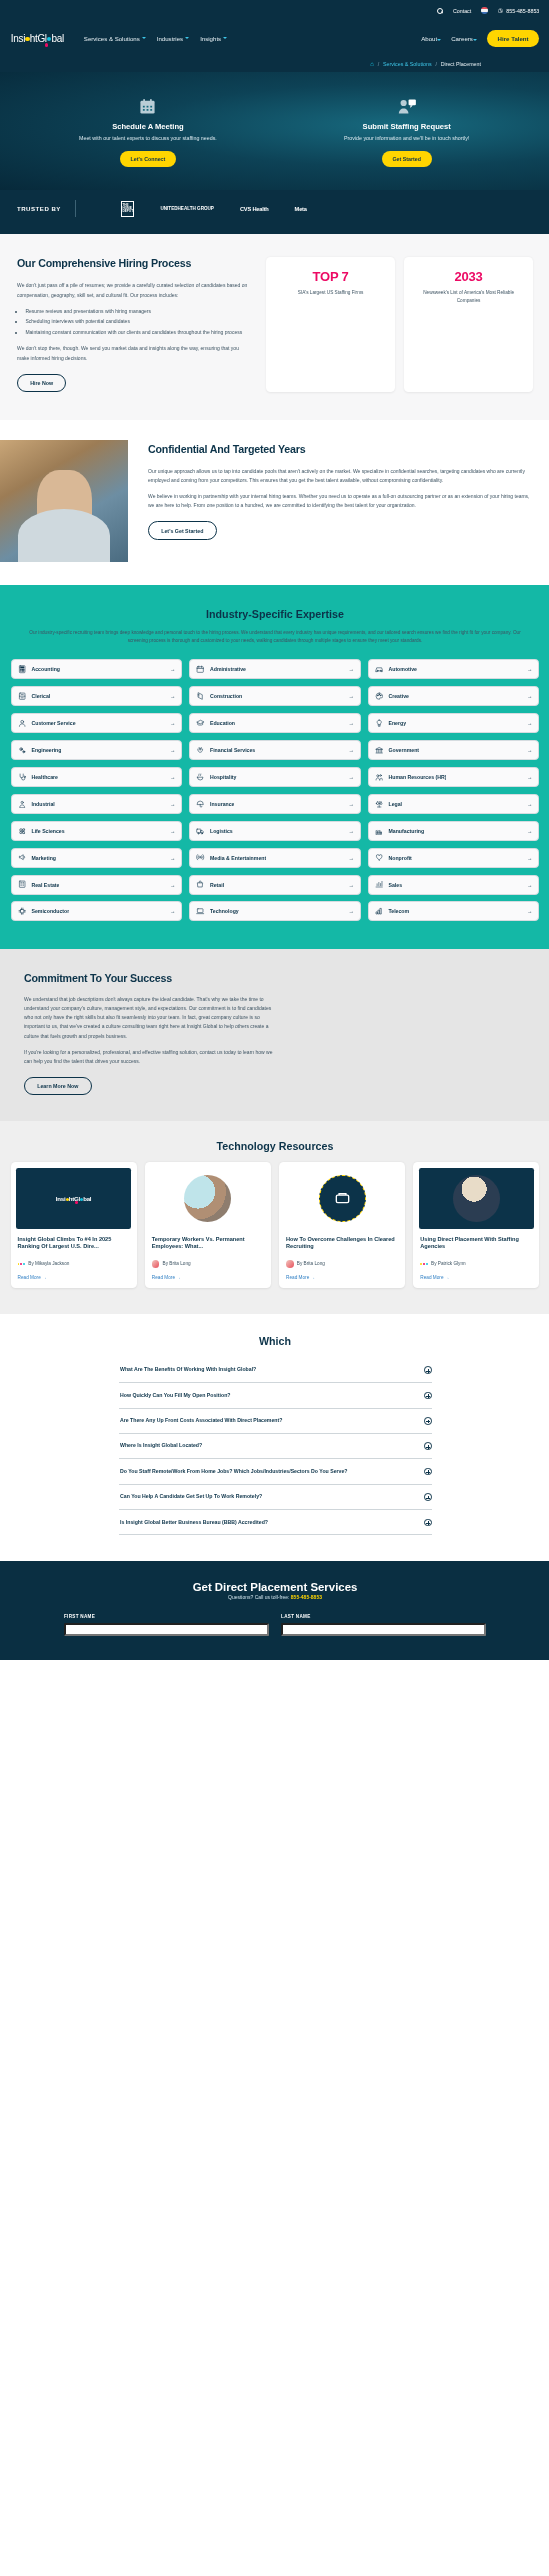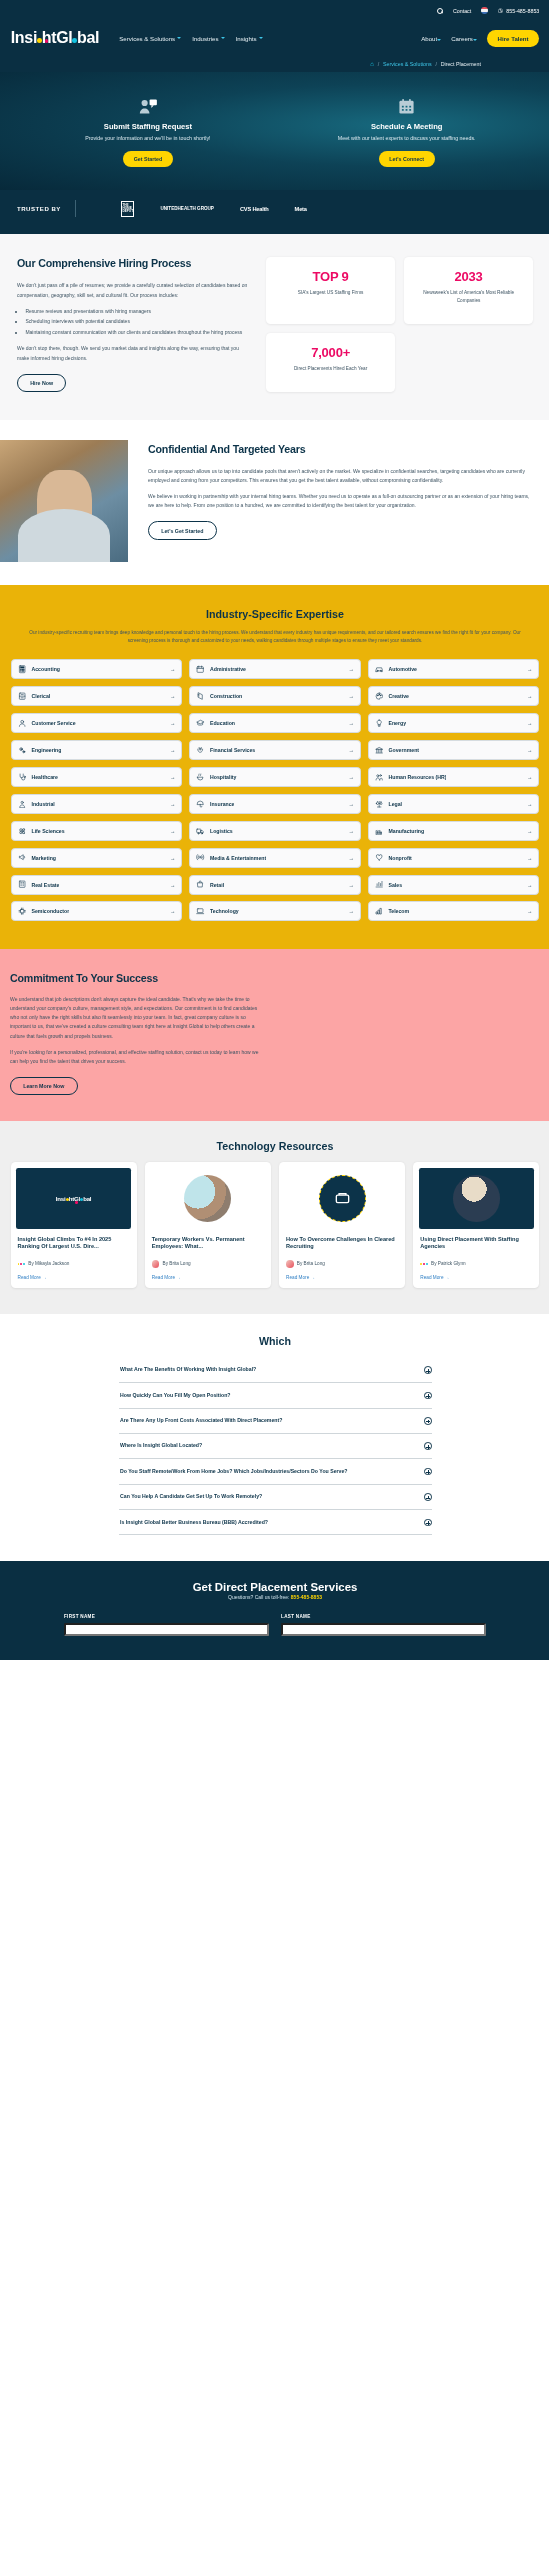--- a/index.html
+++ b/index.html
@@ -32,21 +32,21 @@
 
   
   .nav {
     background: #0a2f42;
     height: 34px;
     display: flex;
     align-items: center;
     padding: 0 10.7px;
     position: relative;
   }
-  .logo { font-size: 16px; font-weight: 700; letter-spacing: -0.3px; color:#fff; position: relative; white-space: nowrap;}
+  .logo { font-size: 10px; font-weight: 400; letter-spacing: -0.3px; color:#fff; position: relative; white-space: nowrap;}
   .logo .dot-y { display:inline-block; width:4.6px; height:4.6px; border-radius:50%; background:#ffd500; vertical-align:0.8px;}
   .logo .dot-c { display:inline-block; width:4.6px; height:4.6px; border-radius:50%; background:#13c2e0; vertical-align:0.8px;}
   .logo .dot-p { position:absolute; width:3.8px; height:3.8px; border-radius:50%; background:#ec0a64; left:34px; top:10px;}
   .nav-links { display:flex; gap: 10.7px; margin-left: 20px; font-size: 6.1px; color:#e8f1f5; }
   .nav-links .itm { display:flex; align-items:center; gap:2.3px; }
   .caret { width:0;height:0;border-left:2.3px solid transparent;border-right:2.3px solid transparent;border-top:2.3px solid #3ec6e8; display:inline-block;}
   .nav-right { margin-left:auto; display:flex; align-items:center; gap:10px; font-size:6.1px; color:#e8f1f5;}
   .hire-btn {
     background:#ffd500; color:#0c3349; font-weight:700; font-size:6.1px;
     padding: 5.3px 10.7px; border-radius: 15.3px; white-space: nowrap;
@@ -103,31 +103,31 @@
   
   .confid { background:#fff; padding: 20px 0 23px 0; display:flex; align-items:flex-start;}
   .confid-img { width: 128px; height: 122px; flex:none;
     background: linear-gradient(150deg,#c9a678 0%,#9c7c55 30%,#6d8ea3 62%,#4a6b80 100%);
     position: relative; overflow:hidden;}
   .confid-img::before { content:""; position:absolute; width:55px;height:73px; background:#d9b896; border-radius:40% 40% 30% 30%; left:37px; top:30.5px;}
   .confid-img::after { content:""; position:absolute; width:92px;height:53px; background:#cfd9de; border-radius:50% 50% 0 0; left:18.3px; bottom:0;}
   .confid-txt { flex:1; padding: 3.1px 17px 0 20px;}
 
   
-  .industry { background:#eab308; padding: 23px 10.7px 27.5px 10.7px;}
+  .industry { background:#14b8a6; padding: 23px 10.7px 27.5px 10.7px;}
   .center-h2 { text-align:center; font-size:10.7px; font-weight:700; margin-bottom:9.2px;}
   .intro { text-align:center; font-size:4.7px; line-height:1.8; color:#3d5362; max-width: 504px; margin: 0 auto 13.7px auto;}
   .grid { display:grid; grid-template-columns: repeat(3, 1fr); gap: 6.9px;}
   .icard { background:#fafafb; border:0.8px solid #d6dce0; border-radius:3.8px; height:20px; display:flex; align-items:center; padding: 0 6.1px; gap:5.3px;}
   .icard .gic { width:8.4px; height:8.4px; flex:none; color:#0c3349; display:flex;align-items:center;justify-content:center;}
   .icard .lab { font-size:5.2px; font-weight:700; color:#0c3349; white-space:nowrap; overflow:hidden;}
   .icard .arr { margin-left:auto; font-size:5.3px; color:#0c3349;}
 
   
-  .commit { background:#fca5a5; padding: 23px 17px 26px 10px;}
+  .commit { background:#e5e5e5; padding: 23px 17px 26px 24px;}
   .commit .h2 { margin-bottom: 9.2px;}
   .commit .body-sm { max-width: 252px;}
 
   
   .resources { background:#efefef; padding: 18.3px 10.7px 26px 10.7px;}
   .rgrid { display:grid; grid-template-columns: repeat(4,1fr); gap: 8.4px; margin-top: 10.7px;}
   .rcard { background:#fff; border-radius:4.6px; overflow:hidden; box-shadow:0 0.8px 2.3px rgba(0,0,0,.08); padding-bottom: 7.6px;}
   .rthumb { height: 61px; margin: 5.3px 5.3px 0 5.3px; border-radius:2.3px; display:flex; align-items:center; justify-content:center; overflow:hidden; position:relative;}
   .rthumb.navybg { background:#0c3349;}
   .rthumb.photo1 { background:#ffffff;}
@@ -206,51 +206,51 @@
   <span class="sep">/</span>
   <a href="#">Services &amp; Solutions</a>
   <span class="sep">/</span>
   <span class="cur">Direct Placement</span>
 </div>
 
 <div class="hero">
   <div class="hero-right">
     <div class="hcard">
       <div class="ic">
-        <svg width="18.3" height="17" viewBox="0 0 26 22" fill="#b9cdd6">
-            <circle cx="8" cy="6" r="4.4"></circle>
-            <path d="M1.2 21c0-4.3 3-7.2 6.8-7.2s6.8 2.9 6.8 7.2z"></path>
-            <rect x="15" y="1" width="10.4" height="8.2" rx="1.5" fill="#ffffff"></rect>
-            <path d="M17.6 9.2 l0 4 3.4-4z" fill="#ffffff"></path>
-          </svg>
-      </div>
-      <h3>Submit Staffing Request</h3>
-      <p>Provide your information and we'll be in touch shortly!</p>
-      <span class="ybtn">Get Started</span>
-    </div>
-    <div class="hcard">
-      <div class="ic">
         <svg width="17" height="17" viewBox="0 0 24 24" fill="#b9cdd6">
             <rect x="2" y="4" width="20" height="18" rx="2"></rect>
             <rect x="6" y="1.5" width="2.4" height="5" rx="1" fill="#b9cdd6"></rect>
             <rect x="15.6" y="1.5" width="2.4" height="5" rx="1" fill="#b9cdd6"></rect>
             <g fill="#17697e">
               <rect x="5.5" y="11" width="2.6" height="2.4"></rect>
               <rect x="10.7" y="11" width="2.6" height="2.4"></rect>
               <rect x="15.9" y="11" width="2.6" height="2.4"></rect>
               <rect x="5.5" y="15.6" width="2.6" height="2.4"></rect>
               <rect x="10.7" y="15.6" width="2.6" height="2.4"></rect>
               <rect x="15.9" y="15.6" width="2.6" height="2.4"></rect>
             </g>
           </svg>
       </div>
       <h3>Schedule A Meeting</h3>
       <p>Meet with our talent experts to discuss your staffing needs.</p>
       <span class="ybtn">Let's Connect</span>
     </div>
+    <div class="hcard">
+      <div class="ic">
+        <svg width="18.3" height="17" viewBox="0 0 26 22" fill="#b9cdd6">
+            <circle cx="8" cy="6" r="4.4"></circle>
+            <path d="M1.2 21c0-4.3 3-7.2 6.8-7.2s6.8 2.9 6.8 7.2z"></path>
+            <rect x="15" y="1" width="10.4" height="8.2" rx="1.5" fill="#ffffff"></rect>
+            <path d="M17.6 9.2 l0 4 3.4-4z" fill="#ffffff"></path>
+          </svg>
+      </div>
+      <h3>Submit Staffing Request</h3>
+      <p>Provide your information and we'll be in touch shortly!</p>
+      <span class="ybtn">Get Started</span>
+    </div>
   </div>
 </div>
 
 <div class="trusted">
   <span class="lbl">TRUSTED BY</span>
   <span class="vr"></span>
   <div class="logos">
     <span class="logo-hd">THE HOME DEPOT</span>
     <span class="logo-txt small">UNITEDHEALTH GROUP</span>
     <span class="logo-txt">CVS Health</span>
@@ -267,30 +267,26 @@
         <li>Resume reviews and presentations with hiring managers</li>
         <li>Scheduling interviews with potential candidates</li>
         <li>Maintaining constant communication with our clients and candidates throughout the hiring process</li>
       </ul>
       <p>We don't stop there, though. We send you market data and insights along the way, ensuring that you make informed hiring decisions.</p>
     </div>
     <span class="outline-btn">Hire Now</span>
   </div>
   <div class="stats">
     <div class="stat">
-      <div class="num">TOP 9</div>
+      <div class="num">TOP 7</div>
       <div class="cap">SIA's Largest US Staffing Firms</div>
     </div>
     <div class="stat">
       <div class="num">2033</div>
       <div class="cap">Newsweek's List of America's Most Reliable Companies</div>
-    </div>
-    <div class="stat">
-      <div class="num">7,000+</div>
-      <div class="cap">Direct Placements Hired Each Year</div>
     </div>
   </div>
 </div>
 
 <div class="confid">
   <div class="confid-img"></div>
   <div class="confid-txt">
     <div class="h2">Confidential And Targeted Years</div>
     <div class="body-sm">
       <p>Our unique approach allows us to tap into candidate pools that aren't actively on the market. We specialize in confidential searches, targeting candidates who are currently employed and coming from your competitors. This ensures that you get the best talent available, without compromising confidentiality.</p>

